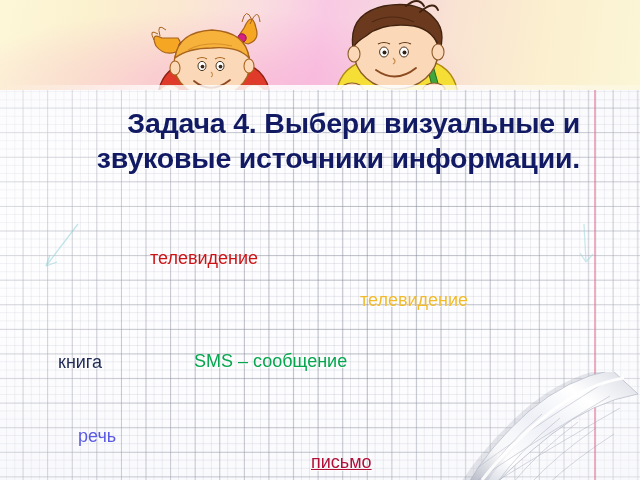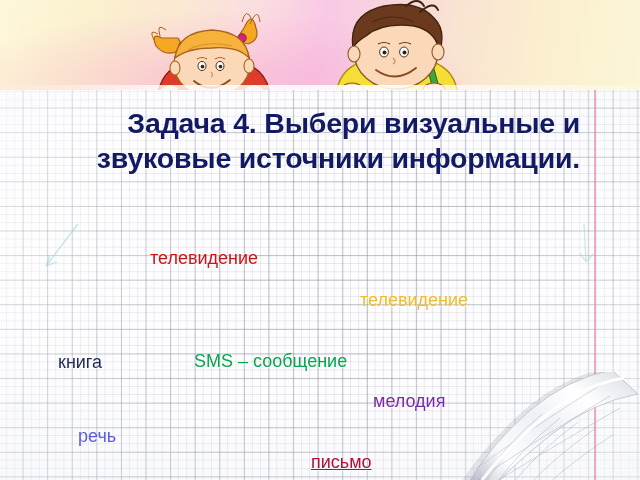--- a/index.html
+++ b/index.html
@@ -239,21 +239,20 @@
   <div class="title">Задача 4. Выбери визуальные и звуковые источники информации.</div>
 
   <div class="word w-tv-red" style="color:#cc1417">телевидение</div>
 
   <div class="word w-tv-yellow" style="color:#f2bb2c">телевидение</div>
 
   <div class="word w-book" style="color:#1f2a56">книга</div>
 
   <div class="word w-sms" style="color:#06a64e">SMS – сообщение</div>
 
-  <div class="word w-melody" style="color:#7a2ba6">мелодия</div>
 
   <div class="word w-speech" style="color:#5a5ae2">речь</div>
 
   <div class="word w-letter" style="color:#b01038">письмо</div>
 
   <svg class="curl" viewBox="0 0 190 112">
     <defs>
       <linearGradient id="curlG" x1="0" y1="1" x2="1" y2="0">
         <stop offset="0%" stop-color="#c8ccd8"></stop>
         <stop offset="22%" stop-color="#ffffff"></stop>

